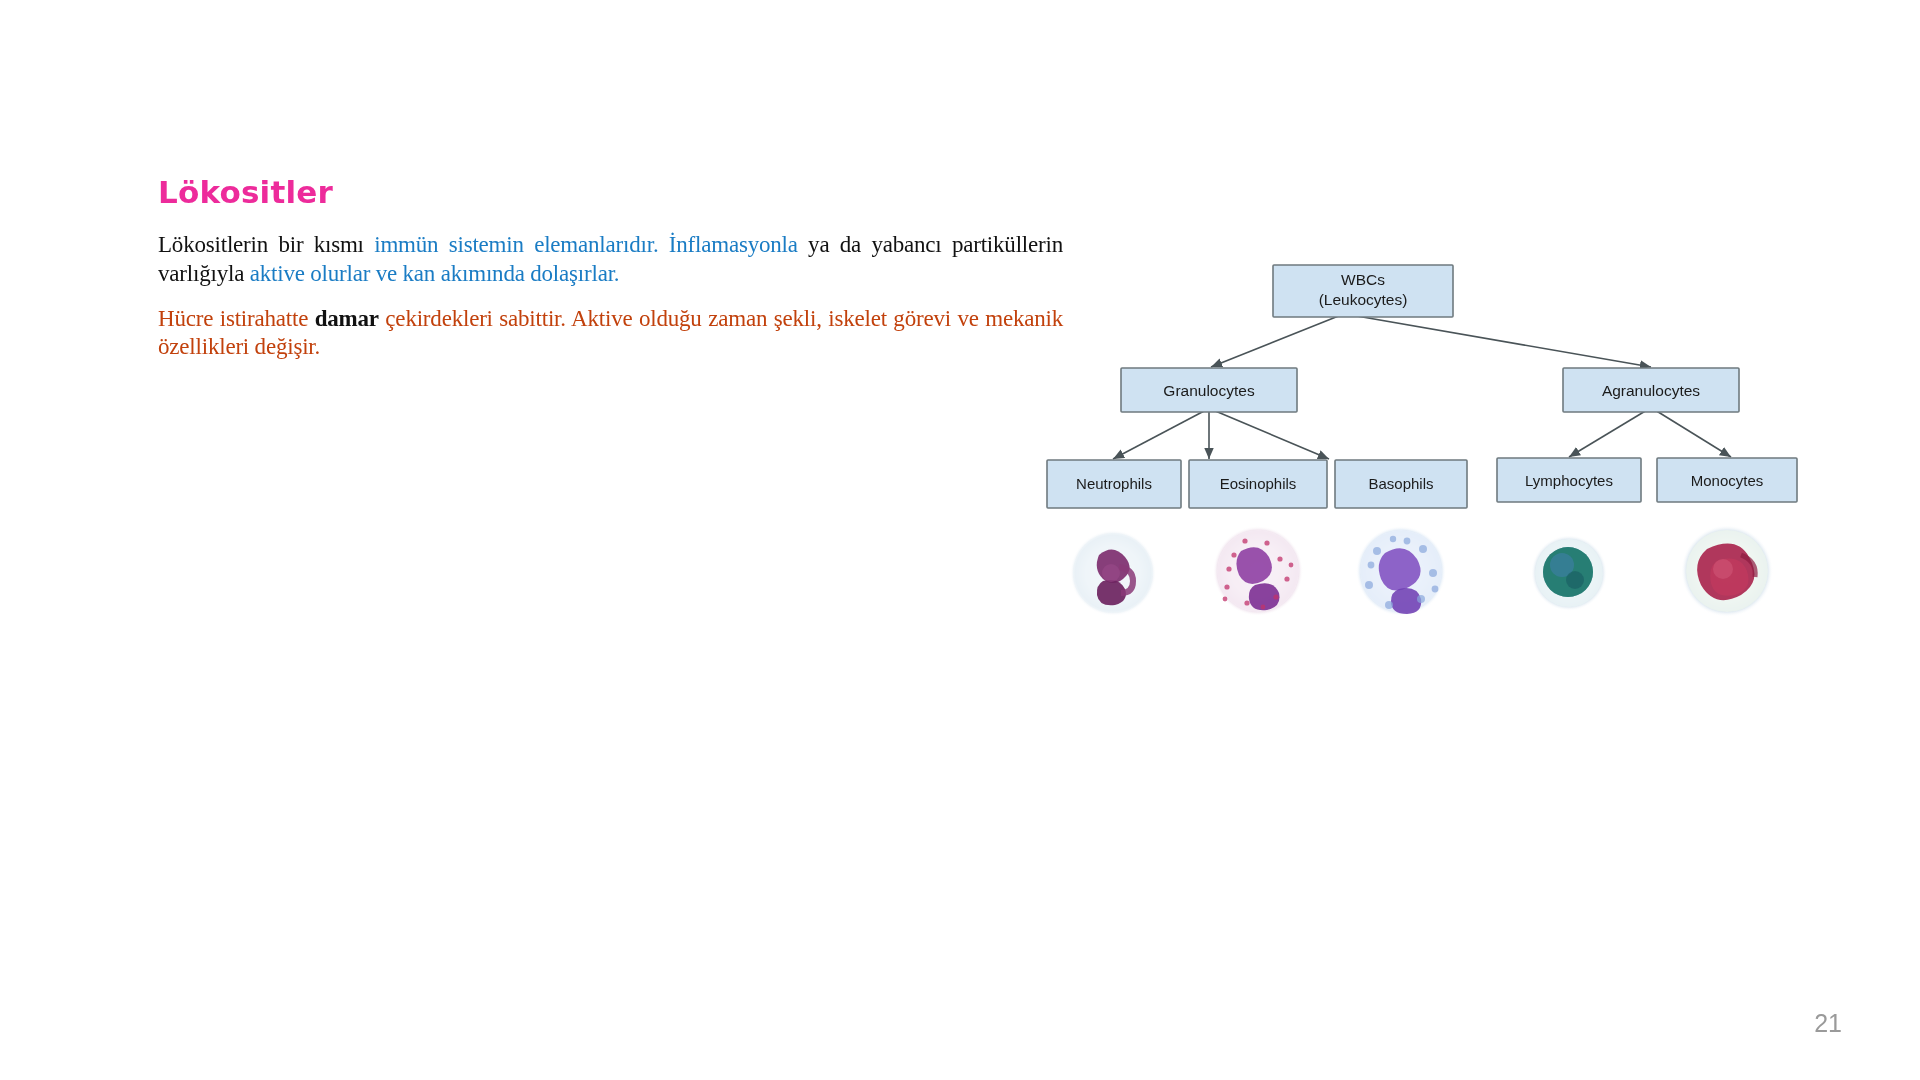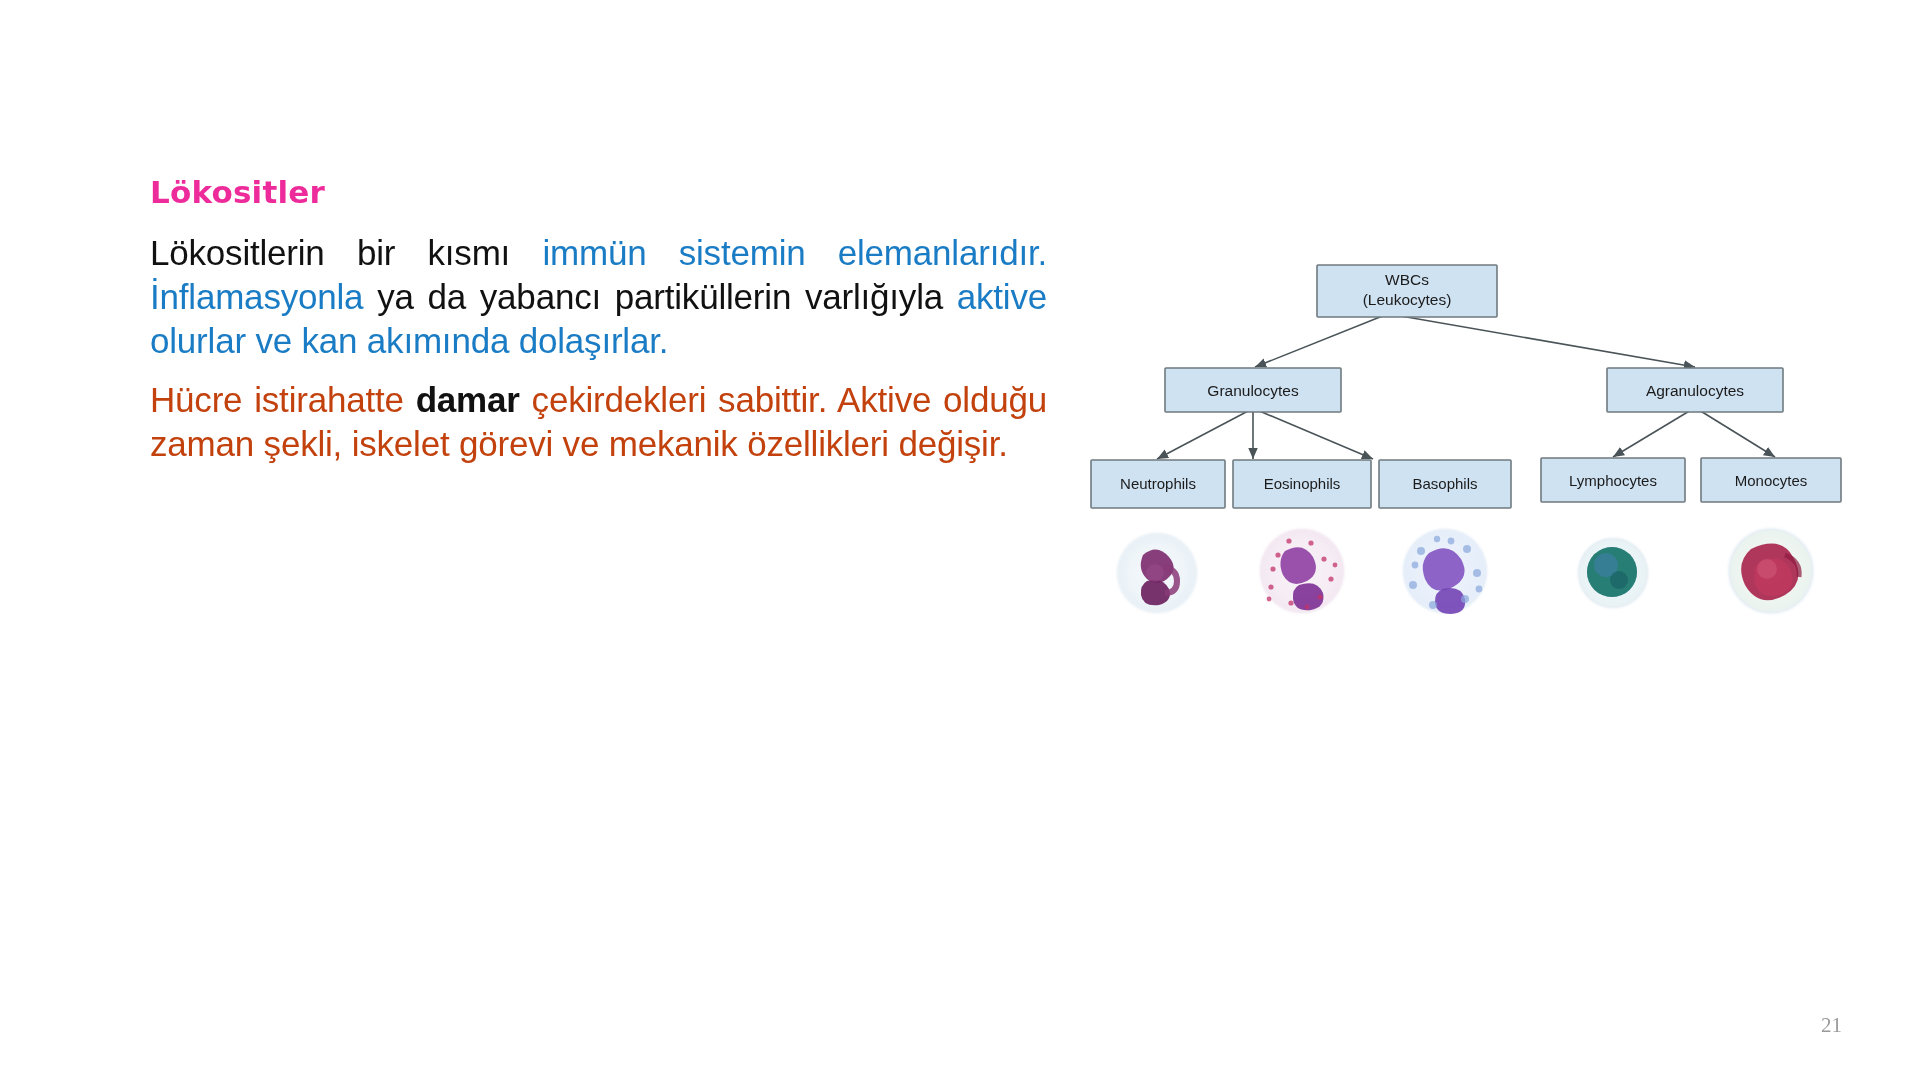--- a/index.html
+++ b/index.html
@@ -17,80 +17,80 @@
 
   .slide {
     position: absolute;
     inset: 0;
     background: #ffffff;
   }
 
   
   .text-col {
     position: absolute;
-    left: 150px;
+    left: 158px;
     top: 175px;
     width: 905px;
   }
 
   .slide-title {
     font-family: "DejaVu Sans", sans-serif;
     font-weight: bold;
     font-size: 31px;
     color: #ED2B9B;
     letter-spacing: 0.2px;
     margin: 0 0 22px 0;
     line-height: 1.1;
   }
 
   .para {
-    font-family: Liberation Sans, sans-serif;
-    font-size: 35px;
+    font-family: Liberation Serif, serif;
+    font-size: 23px;
     line-height: 1.25;
     text-align: justify;
-    margin: 0 8px 16px 0;
+    margin: 0 0 16px 0;
     color: #111111;
     letter-spacing: -0.2px;
   }
   .para:last-child { margin-bottom: 0; }
 
   
   .para .frag { }
 
   .c-black   { color: #111111; }
   .c-blue    { color: #1A7CC4; }
   .c-magenta { color: #EE29A8; }
   .c-orange  { color: #c2410c; }
   .c-green   { color: #4FC84F; }
   .b-black   { color: #111111; font-weight: bold; }
 
   
   .diagram {
     position: absolute;
-    left: 1085px;
+    left: 1041px;
     top: 255px;
     width: 770px;
     height: 440px;
   }
   .diagram svg { display: block; }
 
   .dg-box-text {
     font-family: "Liberation Sans", sans-serif;
     font-size: 15.5px;
     fill: #1b1b1b;
   }
   .dg-box-text.small { font-size: 15px; }
 
   
   .page-num {
     position: absolute;
     right: 78px;
     bottom: 42px;
-    font-family: Liberation Serif, serif;
-    font-size: 21px;
+    font-family: Liberation Sans, sans-serif;
+    font-size: 25px;
     color: #9a9a9a;
   }
 </style>
 </head>
 <body>
 
 <div class="slide">
 
   <div class="text-col">
 

